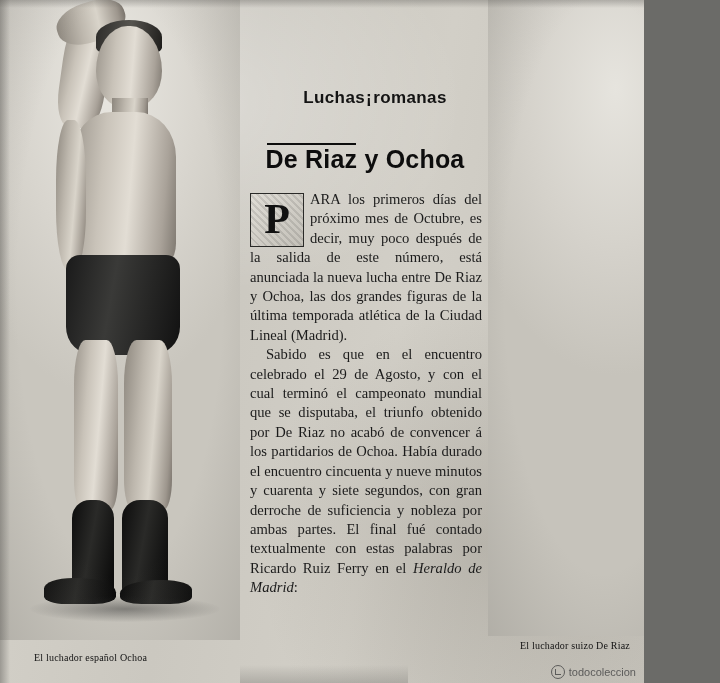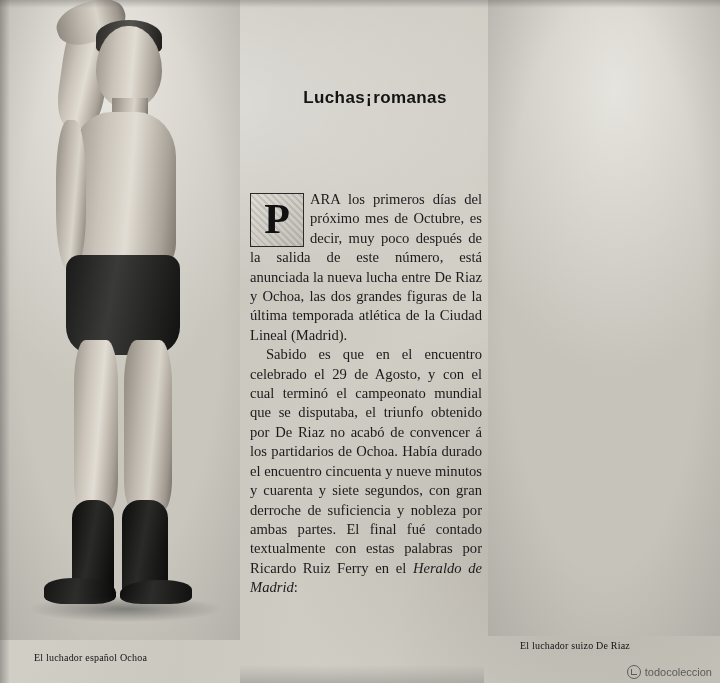--- a/index.html
+++ b/index.html
@@ -9,21 +9,21 @@
   }
   body {
     width: 720px;
     height: 683px;
     overflow: hidden;
     font-family: "Liberation Serif", serif;
   }
 
   #page {
     position: relative;
-    width: 720px;
+    width: 644px;
     height: 683px;
     background: #7dd3fc;
     overflow: hidden;
   }
 
   
   .paper {
     position: absolute;
     inset: 0;
     background:
@@ -256,20 +256,22 @@
 
   <div class="photo" id="photo-right">
 
     <div class="vignette-r"></div>
   </div>
 
   <div id="column">
 
     <div id="kicker"><span>Luchas</span><span class="sep">¡</span><span>romanas</span></div>
 
+    <h1 id="headline"><span class="macron">De Riaz</span>
+      <span>y Ochoa</span></h1>
 
     <div id="body">
       <p class="first">
         <span class="dropcap">
             <span>P</span>
           </span><span>ARA los primeros días del próximo mes de Octubre, es decir, muy poco después de la salida de este número, está anunciada la nueva lucha entre De Riaz y Ochoa, las dos grandes figuras de la última temporada atlética de la Ciudad Lineal (Madrid).</span>
       </p>
       <p><span>Sabido es que en el encuentro celebrado el 29 de Agosto, y con el cual terminó el campeonato mundial que se disputaba, el triunfo obtenido por De Riaz no acabó de convencer á los partidarios de Ochoa. Había durado el encuentro cincuenta y nueve minutos y cuarenta y siete segundos, con gran derroche de suficiencia y nobleza por ambas partes. El final fué contado textualmente con estas palabras por Ricardo Ruiz Ferry en el </span><em>Heraldo de Madrid</em><span>:</span></p>
     </div>
   </div>

